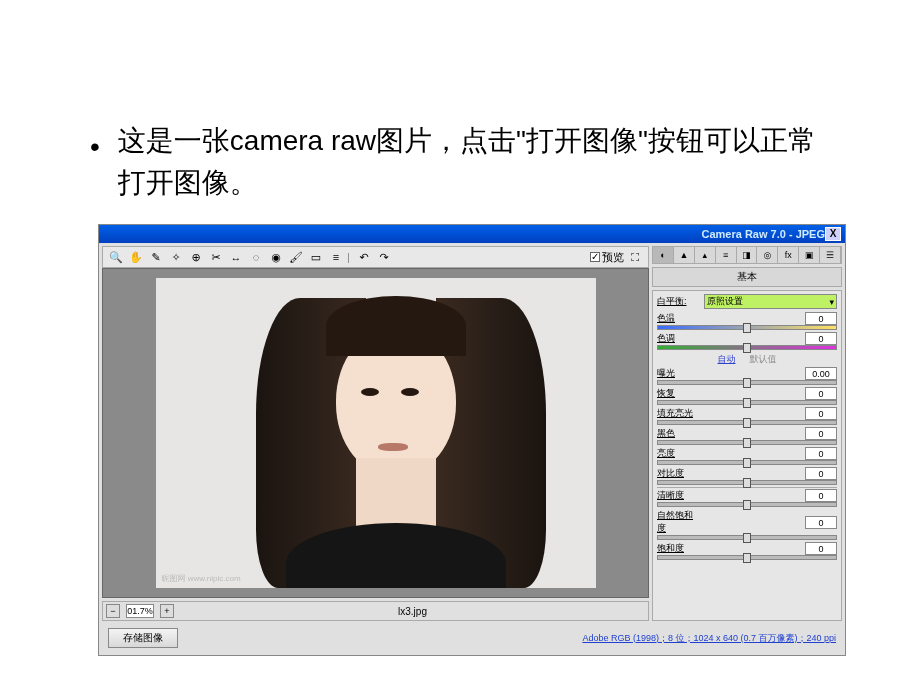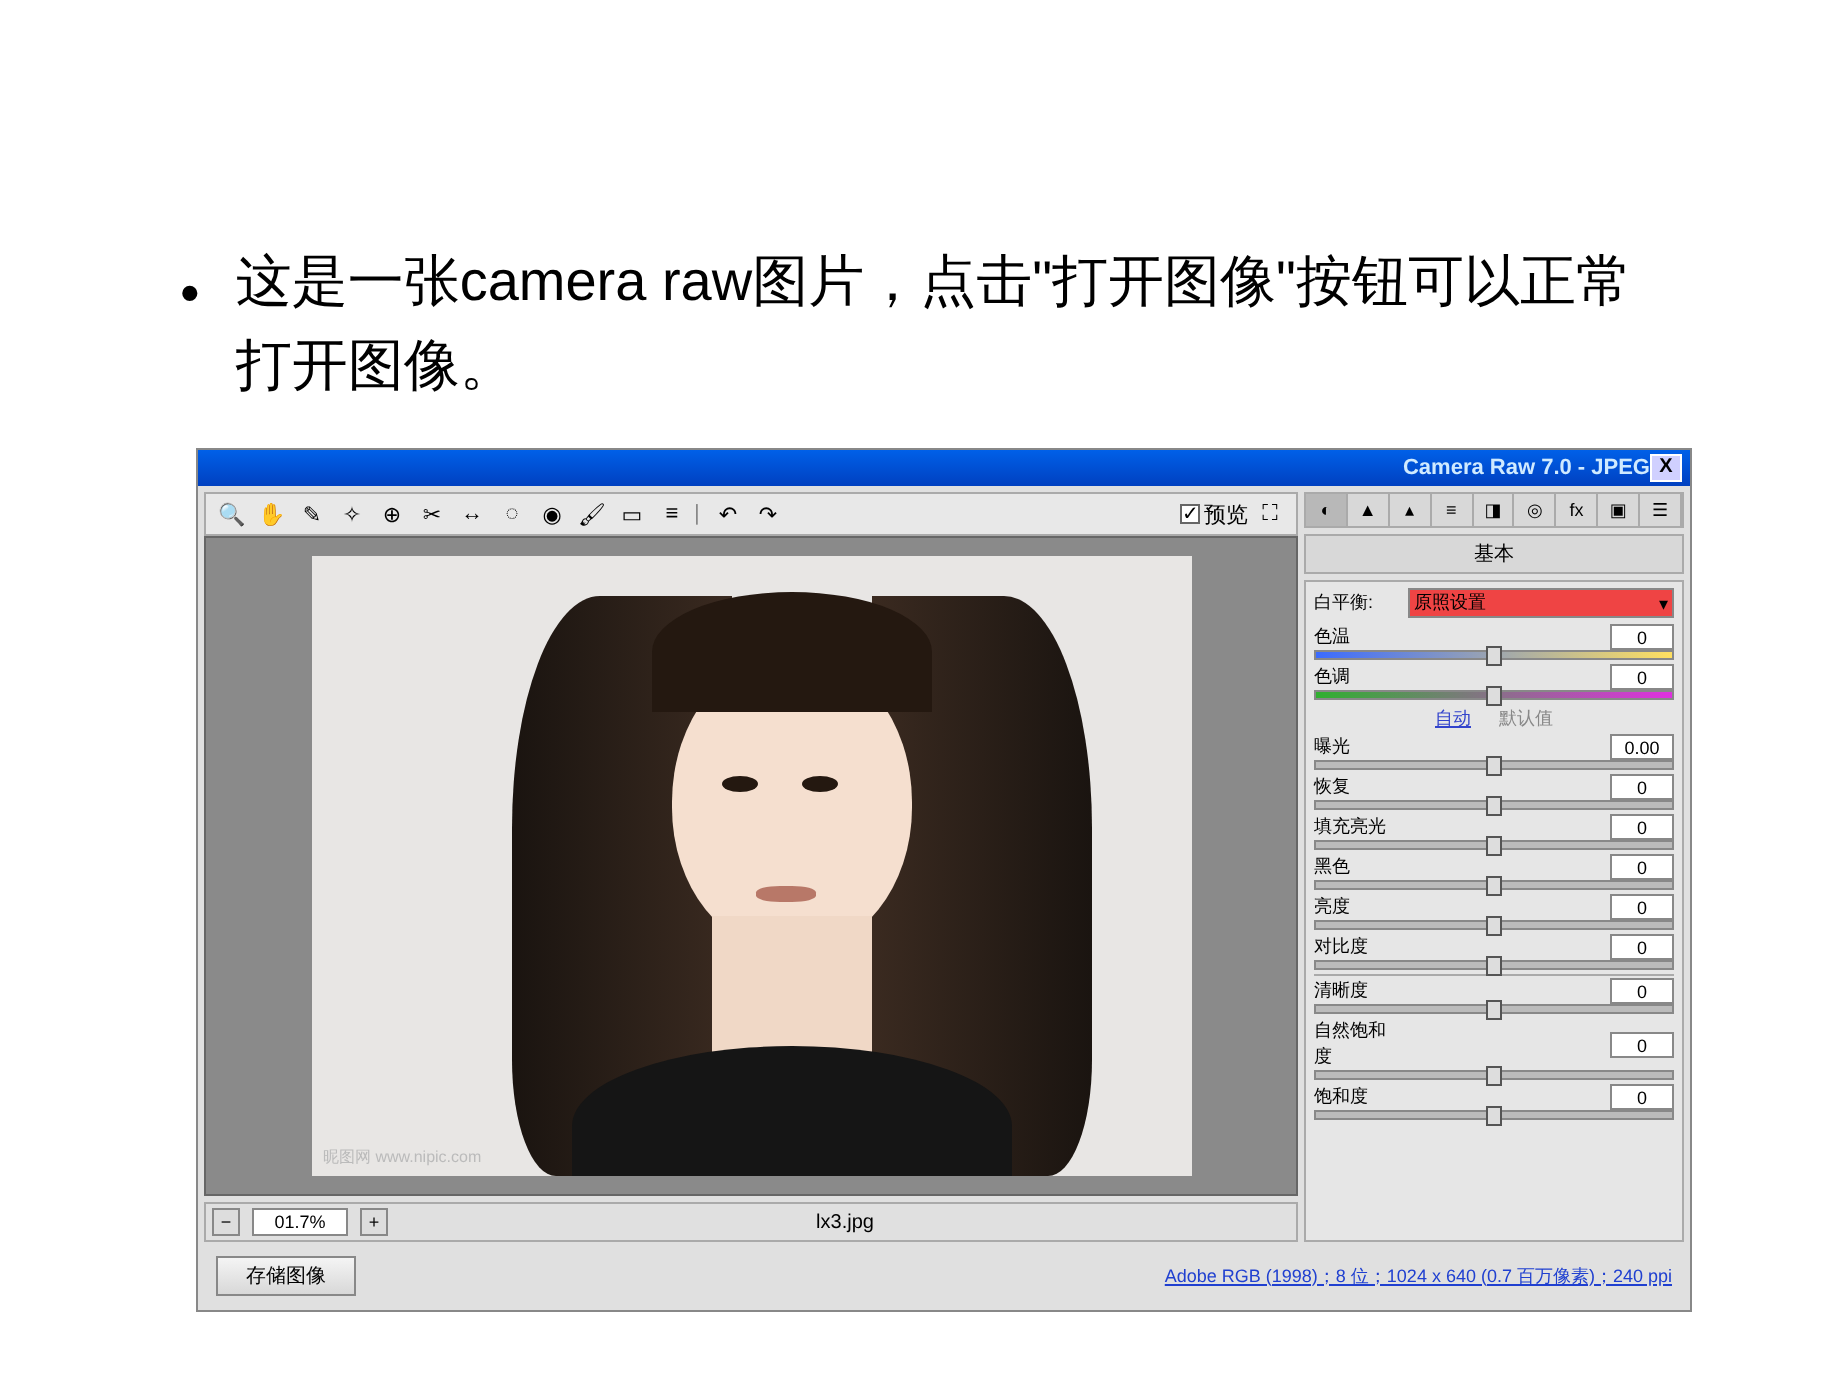--- a/index.html
+++ b/index.html
@@ -36,35 +36,35 @@
 .histo-box { height: 95px; background: #4a4a4a; border: 1px solid #666; position: relative; padding: 2px; }
 .histo { width: 100%; height: 62px; background: #1a1a1a; position: relative; overflow: hidden; }
 .histo-curve { position: absolute; bottom: 0; left: 0; width: 100%; height: 100%; }
 .rgb-vals { position: absolute; bottom: 1px; left: 8px; color: #d0d0d0; font-size: 8px; line-height: 10px; }
 .panel-tabs { height: 18px; background: #d8d8d8; border: 1px solid #aaa; display: flex; align-items: center; }
 .panel-tab { flex: 1; height: 16px; border-right: 1px solid #aaa; display: flex; align-items: center; justify-content: center; font-size: 9px; }
 .panel-tab.active { background: #b8b8b8; }
 .panel-title { text-align: center; font-size: 10px; padding: 2px; background: #d8d8d8; border: 1px solid #aaa; }
 .controls { flex: 1; background: #e6e6e6; border: 1px solid #aaa; padding: 3px 4px; display: flex; flex-direction: column; gap: 3px; overflow: hidden; font-size: 9px; }
 .ctrl-row { display: flex; align-items: center; gap: 3px; }
-.ctrl-label { width: 44px; }
-.ctrl-select { flex: 1; height: 15px; border: 1px solid #888; background: #ef4444; font-size: 9px; padding: 0 2px; display: flex; align-items: center; justify-content: space-between; }
+.ctrl-label { width: 44px; text-decoration: underline; }
+.ctrl-select { flex: 1; height: 15px; border: 1px solid #888; background: #bef264; font-size: 9px; padding: 0 2px; display: flex; align-items: center; justify-content: space-between; }
 .ctrl-val { width: 32px; height: 13px; border: 1px solid #888; background: #fff; text-align: center; line-height: 13px; font-size: 9px; }
 .slider-track { height: 5px; background: #bbb; border: 1px solid #888; position: relative; margin-bottom: 2px; }
 .slider-track.gradient-temp { background: linear-gradient(90deg,#3b6bff,#ffe060); }
 .slider-track.gradient-tint { background: linear-gradient(90deg,#30b030,#e030e0); }
 .slider-thumb { position: absolute; top: -3px; width: 8px; height: 10px; background: #ddd; border: 1px solid #555; }
 .auto-row { display: flex; justify-content: center; gap: 14px; font-size: 9px; padding: 1px 0; }
 .auto-link { color: #3344cc; text-decoration: underline; font-family: Liberation Mono, monospace; }
 .auto-link.gray { color: #888; text-decoration: none; }
 .divider-h { height: 1px; background: #aaa; margin: 1px 0; }
 .bottom-left { display: flex; align-items: center; gap: 6px; padding: 3px; border: 1px solid #aaa; background: #e0e0e0; margin-top: 3px; height: 20px; }
 .nav-arrow { width: 14px; height: 14px; border: 1px solid #888; background: #ddd; text-align: center; line-height: 12px; font-size: 9px; }
 .filename-center { flex: 1; text-align: center; font-size: 10px; }
-.zoom-box { width: 48px; height: 14px; border: 1px solid #888; background: #fff; text-align: center; line-height: 12px; font-size: 9px; }
+.zoom-box { width: 28px; height: 14px; border: 1px solid #888; background: #fff; text-align: center; line-height: 12px; font-size: 9px; }
 .footer-bar { display: flex; align-items: center; justify-content: space-between; padding: 4px 6px; background: #e0e0e0; }
 .footer-btn { height: 20px; padding: 0 14px; border: 1px solid #888; background: linear-gradient(#f4f4f4,#d8d8d8); font-size: 10px; display: inline-flex; align-items: center; }
 .footer-center { color: #2040d0; text-decoration: underline; font-size: 9px; }
 .footer-right { display: flex; gap: 8px; }
 </style>
 </head>
 <body>
 
 <div class="slide">
   <div class="bullet-text">

